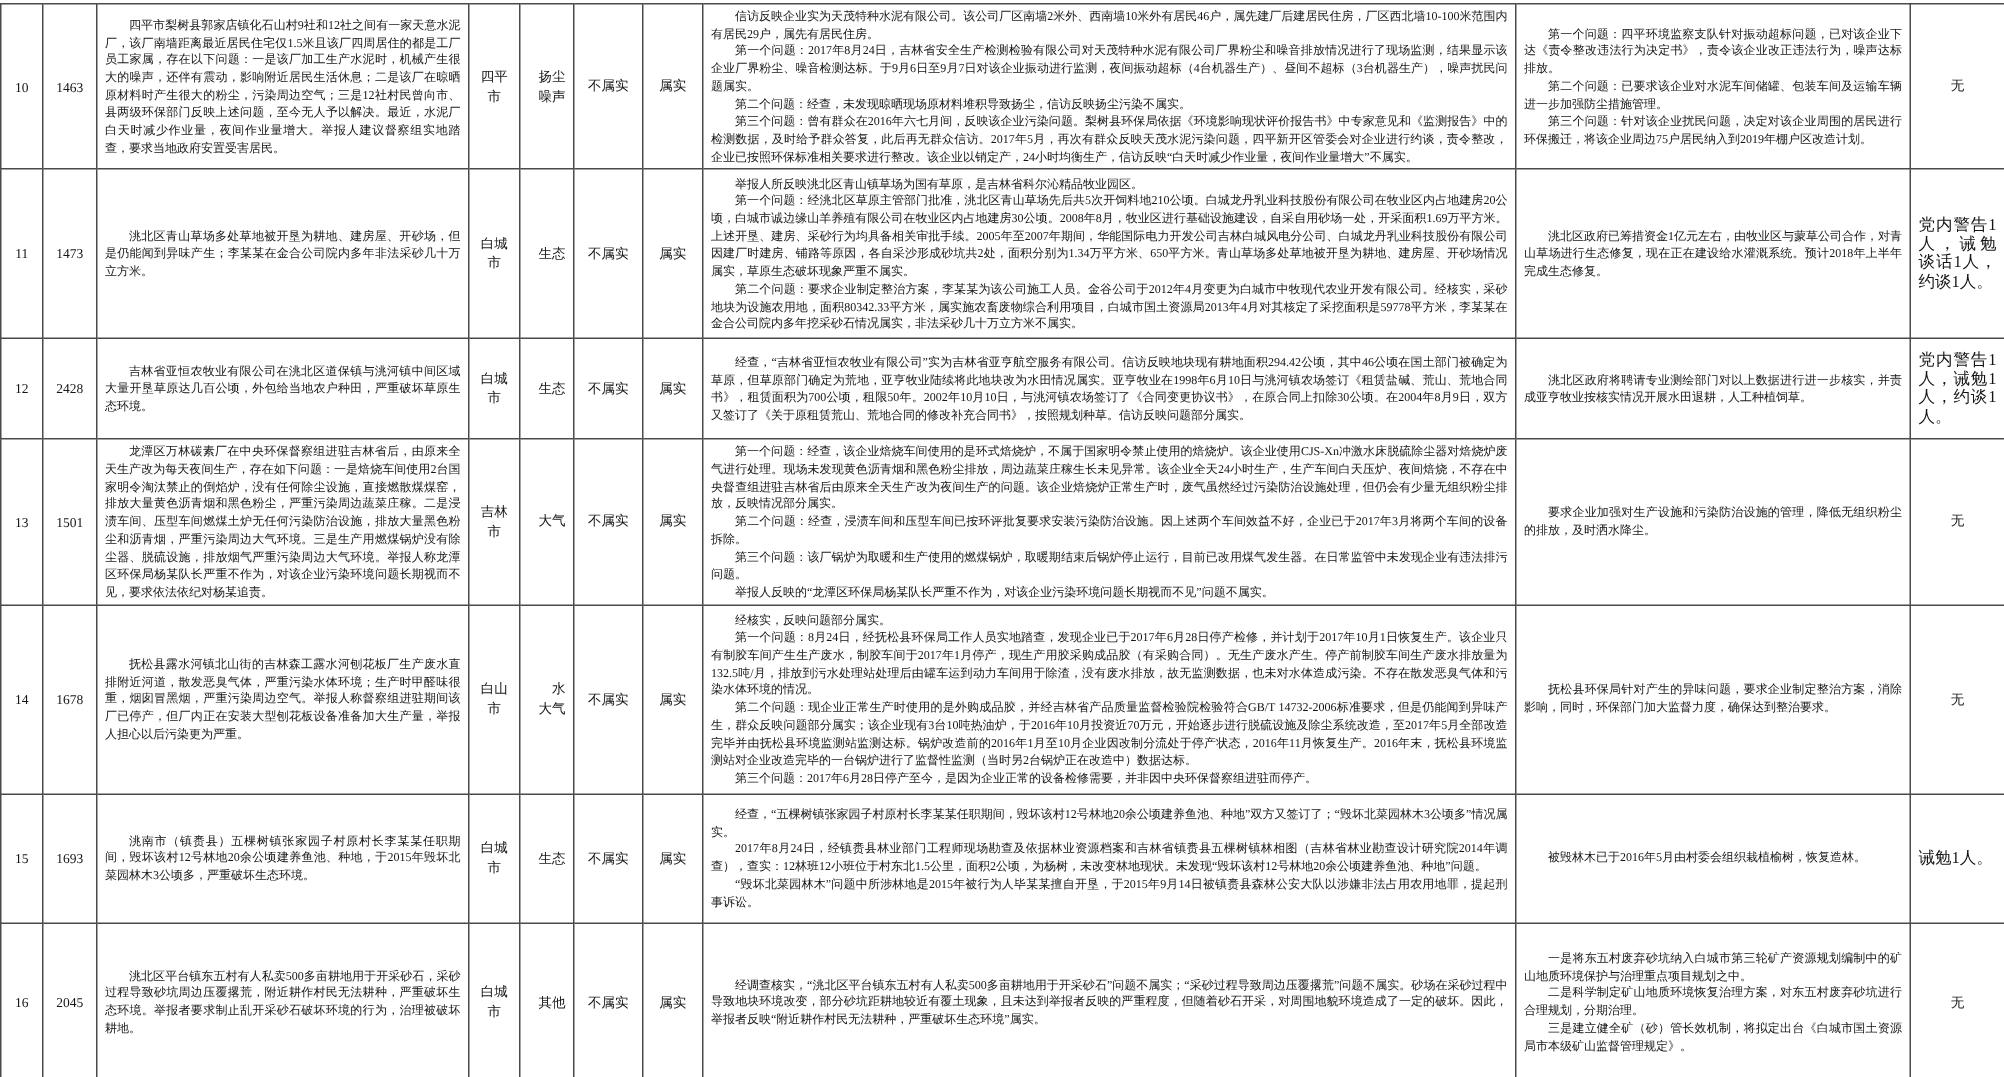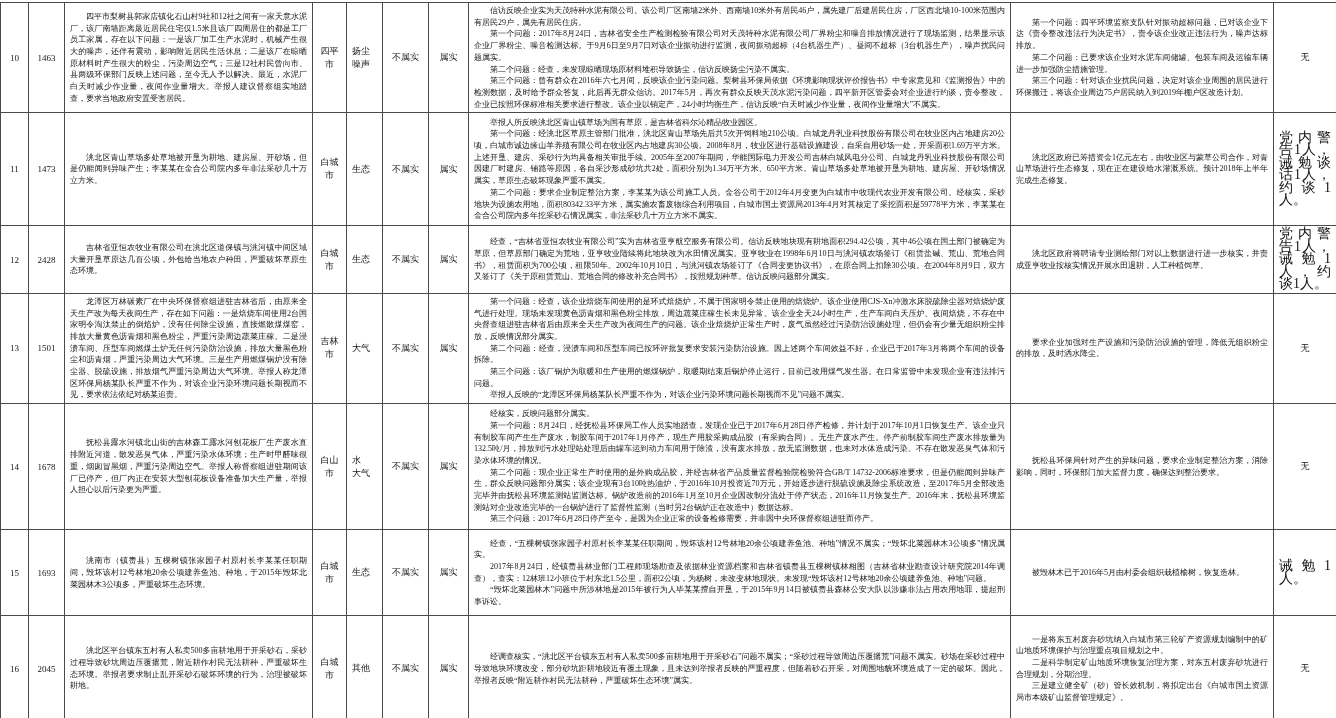--- a/index.html
+++ b/index.html
@@ -4,22 +4,22 @@
 <style>
   html,body{margin:0;padding:0;background:#fff;}
   #page{width:1336px;height:718px;overflow:hidden;background:#fff;position:relative;
         font-family:"Liberation Serif","DejaVu Serif",serif;color:#151515;}
   table.report{border-collapse:collapse;table-layout:fixed;width:1336px;margin-top:2px;}
   table.report td{border:1px solid #4a4a4a;vertical-align:middle;padding:2px 5px;
         overflow:hidden;box-sizing:border-box;}
   .cell-center{text-align:center;font-size:9px;}
   .txt{font-size:8px;line-height:11.7px;text-align:justify;}
   .txt p{margin:0;text-indent:2em;}
-  .acc{font-size:14px;line-height:12.5px;text-align:justify;}
-  .catline{font-size:9px;line-height:13px;text-align:left;}
+  .acc{font-size:11px;line-height:12.5px;text-align:justify;}
+  .catline{font-size:9px;line-height:13px;text-align:right;}
 </style>
 </head>
 <body>
 
 <div id="page">
   <table class="report">
     <colgroup>
       <col style="width:28px">
         <col style="width:36px">
         <col style="width:248px">
@@ -153,21 +153,21 @@
           <td class="txt">
             <p>洮南市（镇赉县）五棵树镇张家园子村原村长李某某任职期间，毁坏该村12号林地20余公顷建养鱼池、种地，于2015年毁坏北菜园林木3公顷多，严重破坏生态环境。</p>
           </td>
           <td class="cell-center">白城市</td>
           <td class="cell-center">
             <div class="catline">生态</div>
           </td>
           <td class="cell-center">不属实</td>
           <td class="cell-center">属实</td>
           <td class="txt">
-            <p>经查，“五棵树镇张家园子村原村长李某某任职期间，毁坏该村12号林地20余公顷建养鱼池、种地”情况不属实；“毁坏北菜园林木3公顷多”情况属实。</p>
+            <p>经查，“五棵树镇张家园子村原村长李某某任职期间，毁坏该村12号林地20余公顷建养鱼池、种地”双方又签订了；“毁坏北菜园林木3公顷多”情况属实。</p>
             <p>2017年8月24日，经镇赉县林业部门工程师现场勘查及依据林业资源档案和吉林省镇赉县五棵树镇林相图（吉林省林业勘查设计研究院2014年调查），查实：12林班12小班位于村东北1.5公里，面积2公顷，为杨树，未改变林地现状。未发现“毁坏该村12号林地20余公顷建养鱼池、种地”问题。</p>
             <p>“毁坏北菜园林木”问题中所涉林地是2015年被行为人毕某某擅自开垦，于2015年9月14日被镇赉县森林公安大队以涉嫌非法占用农用地罪，提起刑事诉讼。</p>
           </td>
           <td class="txt">
             <p>被毁林木已于2016年5月由村委会组织栽植榆树，恢复造林。</p>
           </td>
           <td class="acc">诫勉1人。</td>
         </tr>
         <tr style="height: 106px;">
           <td class="cell-center">16</td>

